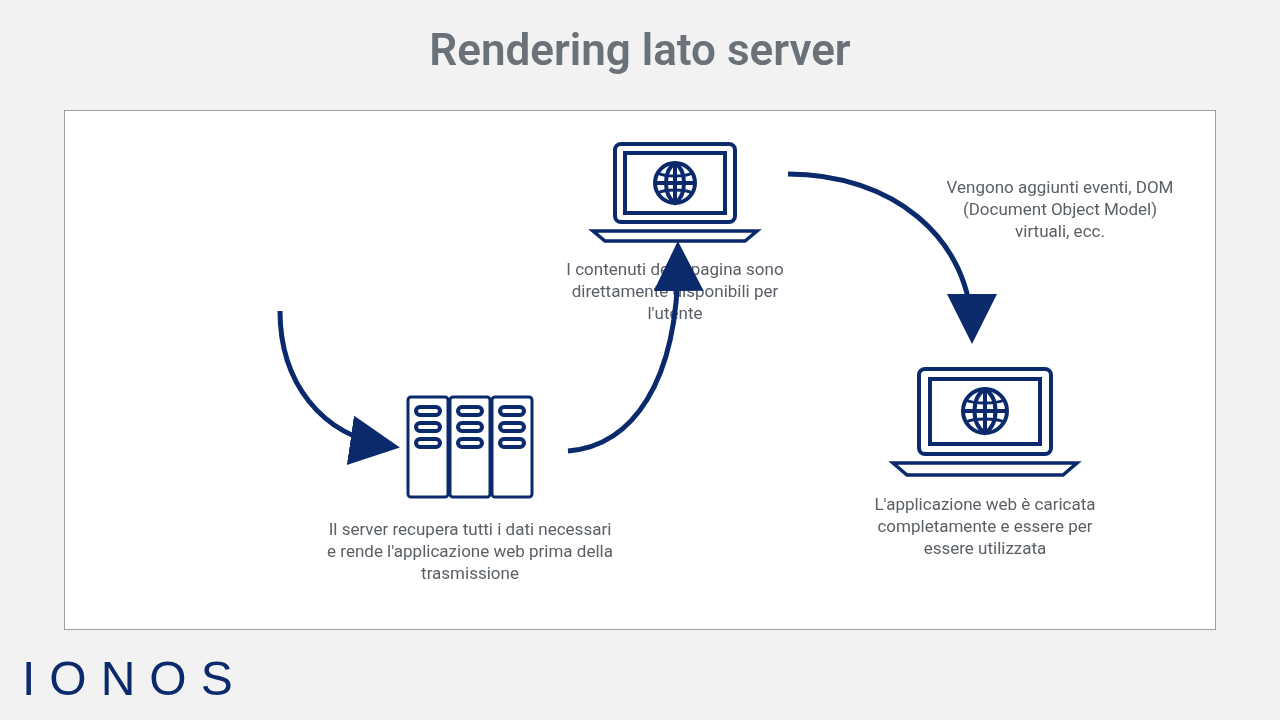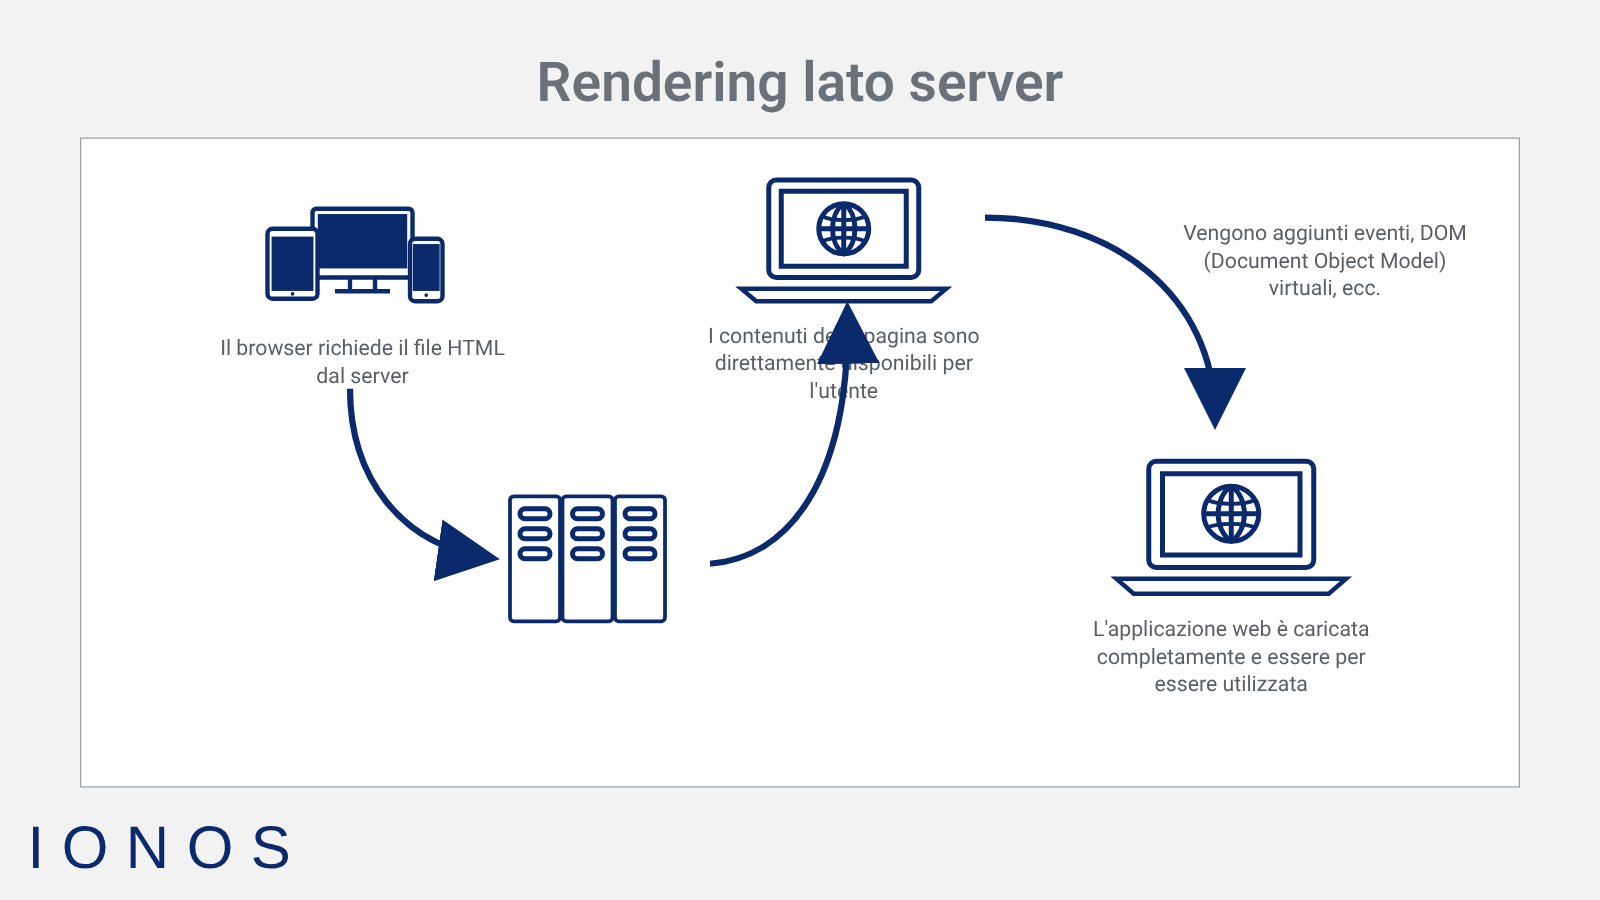--- a/index.html
+++ b/index.html
@@ -9,21 +9,21 @@
     background: #f2f2f2;
     font-family: -apple-system, BlinkMacSystemFont, "Segoe UI", Roboto, Helvetica, Arial, sans-serif;
     position: relative;
     overflow: hidden;
   }
   .title {
     text-align: center;
     font-size: 44px;
     font-weight: 600;
     color: #6a7179;
-    padding-top: 40px;
+    padding-top: 24px;
   }
   .frame {
     position: absolute;
     left: 64px;
     top: 110px;
     width: 1152px;
     height: 520px;
     background: #fff;
     border: 1px solid #9aa0a6;
   }
@@ -48,59 +48,41 @@
   svg.icon { display: block; margin: 0 auto; }
   svg.arrow { position: absolute; overflow: visible; }
 </style>
 </head>
 <body>
 
 <div class="title">Rendering lato server</div>
 
 <div class="frame">
 
-  <div class="node" style="left:110px; top:50px; width:230px;">
-    <svg class="icon" width="160" height="95" viewBox="0 0 160 95">
-      <g fill="none" stroke="#0a2a6b" stroke-width="3.5">
-
-        <rect x="40" y="6" width="80" height="55" rx="3"></rect>
-        <rect x="46" y="12" width="68" height="40" fill="#0a2a6b"></rect>
-        <path d="M70 61 L70 72 M90 61 L90 72 M58 72 L102 72"></path>
-
-        <rect x="4" y="22" width="40" height="56" rx="4" fill="#fff"></rect>
-        <rect x="9" y="30" width="30" height="40" fill="#0a2a6b"></rect>
-        <circle cx="24" cy="74" r="1.5" fill="#0a2a6b" stroke="none"></circle>
-
-        <rect x="118" y="30" width="26" height="50" rx="4" fill="#fff"></rect>
-        <rect x="122" y="36" width="18" height="34" fill="#0a2a6b"></rect>
-        <circle cx="131" cy="75" r="1.5" fill="#0a2a6b" stroke="none"></circle>
-      </g>
-    </svg>
-    <div class="label">Il browser richiede il file HTML dal server</div>
-  </div>
 
   <div class="node" style="left:260px; top:280px; width:290px;">
     <svg class="icon" width="140" height="115" viewBox="0 0 140 115">
       <g fill="none" stroke="#0a2a6b" stroke-width="3">
         <rect x="8" y="6" width="40" height="100" rx="3"></rect>
         <rect x="50" y="6" width="40" height="100" rx="3"></rect>
         <rect x="92" y="6" width="40" height="100" rx="3"></rect>
         <g stroke-width="4">
           <rect x="16" y="16" width="24" height="8" rx="4"></rect>
           <rect x="16" y="32" width="24" height="8" rx="4"></rect>
           <rect x="16" y="48" width="24" height="8" rx="4"></rect>
           <rect x="58" y="16" width="24" height="8" rx="4"></rect>
           <rect x="58" y="32" width="24" height="8" rx="4"></rect>
           <rect x="58" y="48" width="24" height="8" rx="4"></rect>
           <rect x="100" y="16" width="24" height="8" rx="4"></rect>
           <rect x="100" y="32" width="24" height="8" rx="4"></rect>
           <rect x="100" y="48" width="24" height="8" rx="4"></rect>
         </g>
       </g>
     </svg>
+    <div class="label">Il server recupera tutti i dati necessari e rende l'applicazione web prima della trasmissione</div>
   </div>
 
   <div class="node" style="left:490px; top:25px; width:240px;">
     <svg class="icon" width="180" height="110" viewBox="0 0 180 110">
       <g fill="none" stroke="#0a2a6b" stroke-width="4">
         <rect x="30" y="8" width="120" height="78" rx="6"></rect>
         <rect x="40" y="17" width="100" height="60"></rect>
         <path d="M8 95 L172 95 L160 105 L20 105 Z" stroke-width="3.5"></path>
 
         <circle cx="90" cy="47" r="20"></circle>

